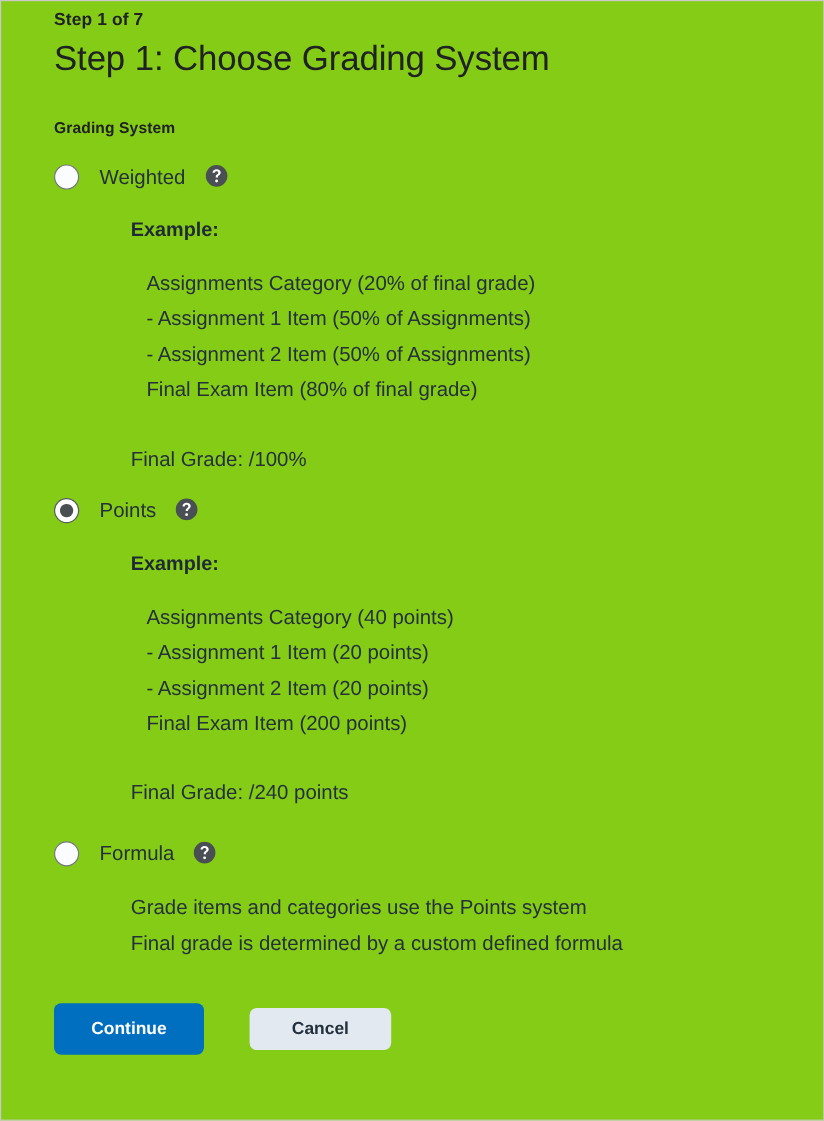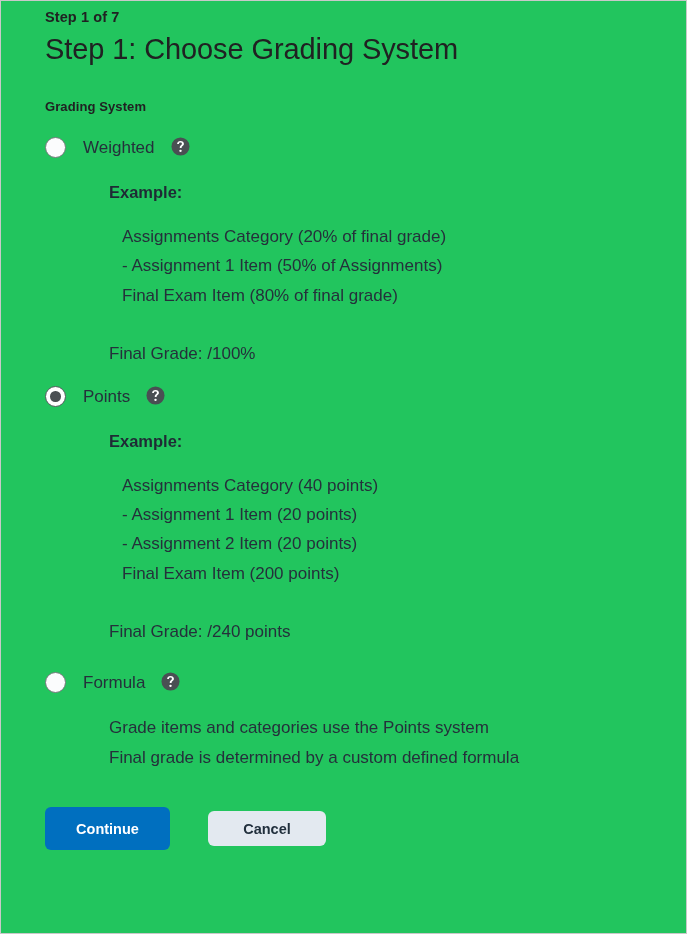--- a/index.html
+++ b/index.html
@@ -9,21 +9,21 @@
   }
   body {
     font-family: "Liberation Sans", sans-serif;
     -webkit-font-smoothing: antialiased;
   }
   #page {
     position: relative;
     width: 687px;
     height: 934px;
     box-sizing: border-box;
-    background: #22c55e;
+    background: #84cc16;
     border: 1px solid #c9c9c9;
     overflow: hidden;
   }
   .inner {
     padding: 0 20px 0 44px;
   }
 
   
   .step-eyebrow {
     font-size: 14.5px;
@@ -197,20 +197,21 @@
           <circle cx="10" cy="10" r="9.5" fill="#4a4f53"></circle>
           <path d="M10 4.2c-2.0 0-3.5 1.25-3.6 3.15h1.95c0.06-0.92 0.64-1.45 1.6-1.45 0.92 0 1.55 0.55 1.55 1.33 0 0.62-0.28 1.0-1.0 1.5-0.9 0.62-1.3 1.22-1.25 2.28l0.01 0.48h1.92v-0.4c0-0.68 0.26-1.05 1.0-1.55 0.95-0.65 1.42-1.4 1.42-2.46C13.6 5.4 12.15 4.2 10 4.2z" fill="#ffffff"></path>
           <circle cx="10" cy="14.6" r="1.25" fill="#ffffff"></circle>
         </svg>
       </div>
       <div class="example-block">
         <div class="example-heading">Example:</div>
         <div class="example-lines">
           <div class="example-line">Assignments Category (20% of final grade)</div>
           <div class="example-line">- Assignment 1 Item (50% of Assignments)</div>
+          <div class="example-line">- Assignment 2 Item (50% of Assignments)</div>
           <div class="example-line">Final Exam Item (80% of final grade)</div>
         </div>
         <div class="example-final">Final Grade: /100%</div>
       </div>
     </div>
 
     <div>
       <div class="radio-row">
         <span class="radio checked"></span>
         <span class="radio-label">Points</span>

